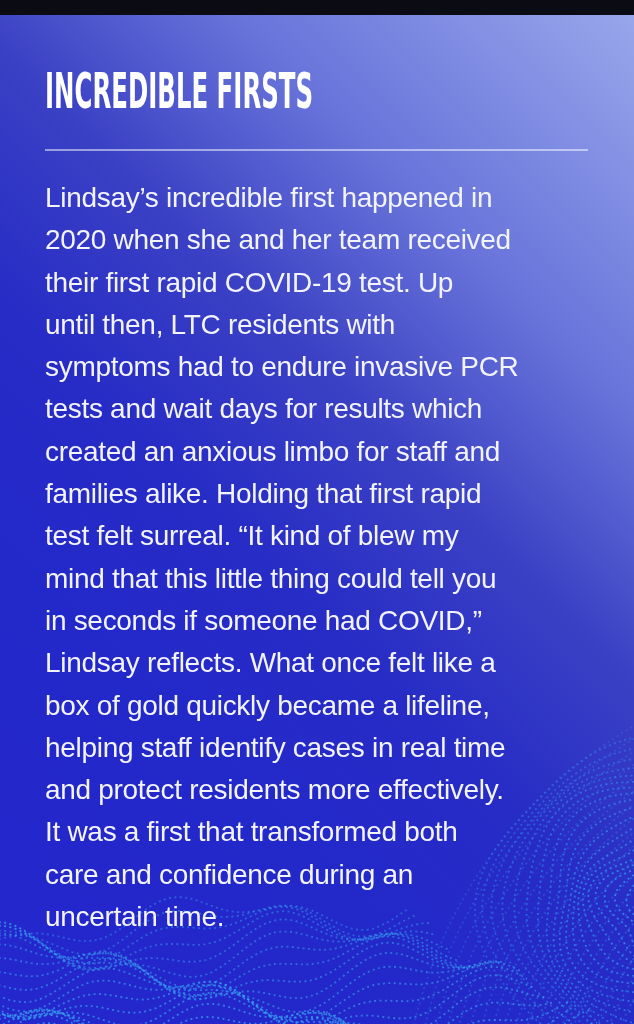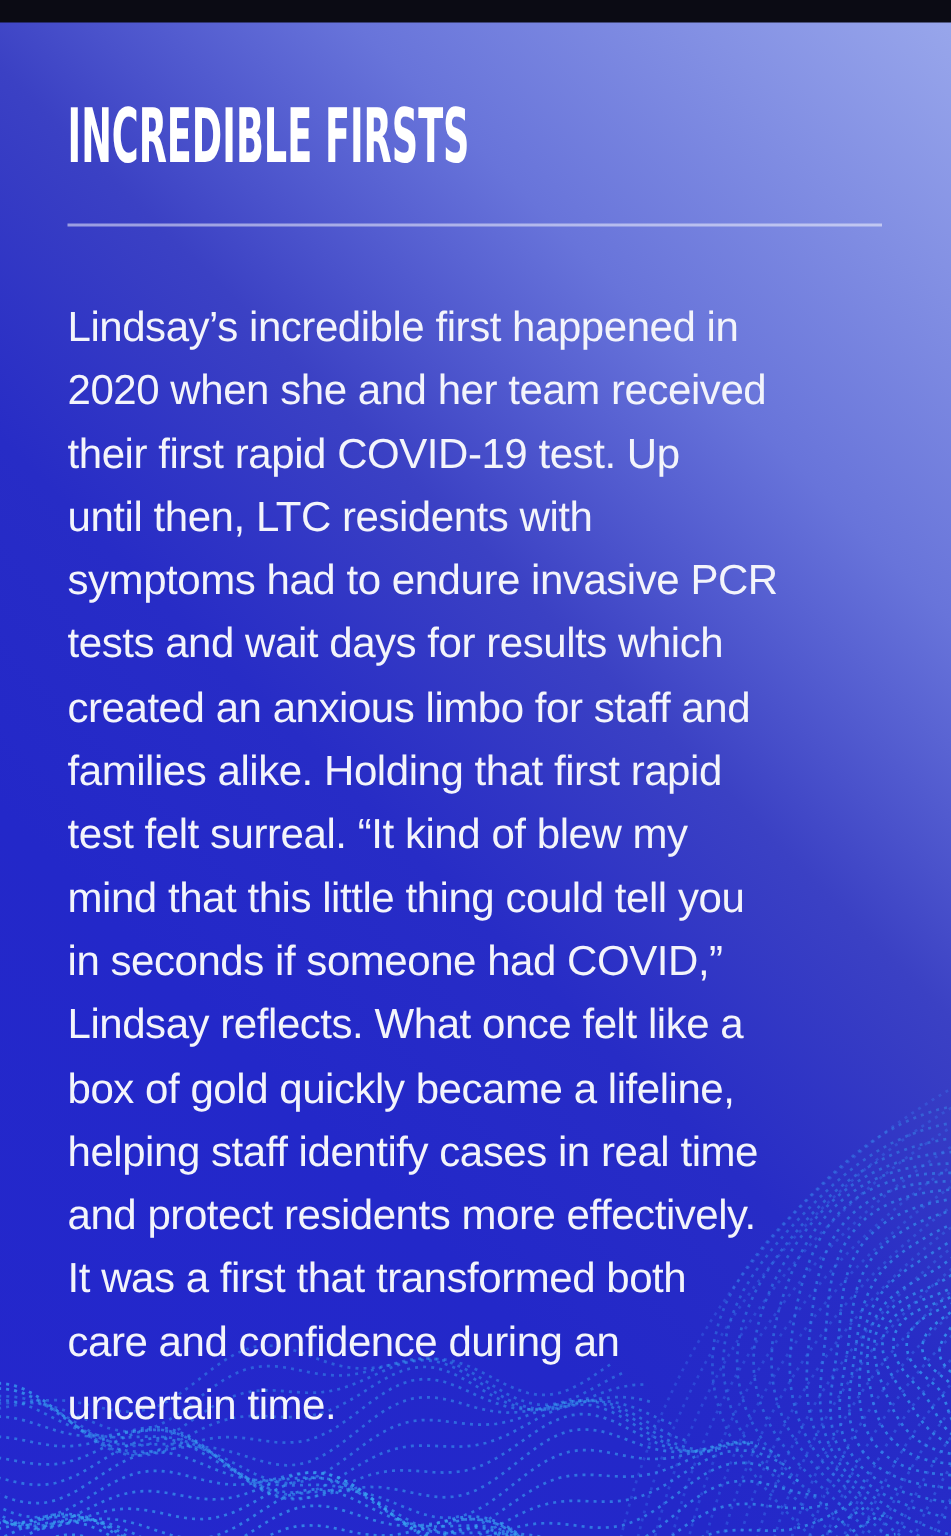--- a/index.html
+++ b/index.html
@@ -29,21 +29,21 @@
     font-weight:bold;
     fill:#ffffff;
   }
   .divider{
     position:absolute;left:45px;top:134px;
     width:543px;height:2px;
     background:rgba(255,255,255,0.5);
     z-index:2;
   }
   .body-text{
-    position:absolute;left:45px;top:182px;
+    position:absolute;left:45px;top:162px;
     width:548px;
     z-index:2;
     color:#f3f4fb;
     font-size:28px;
     line-height:42.3px;
     letter-spacing:-0.3px;
     white-space:pre-line;
   }
 </style>
 </head>

